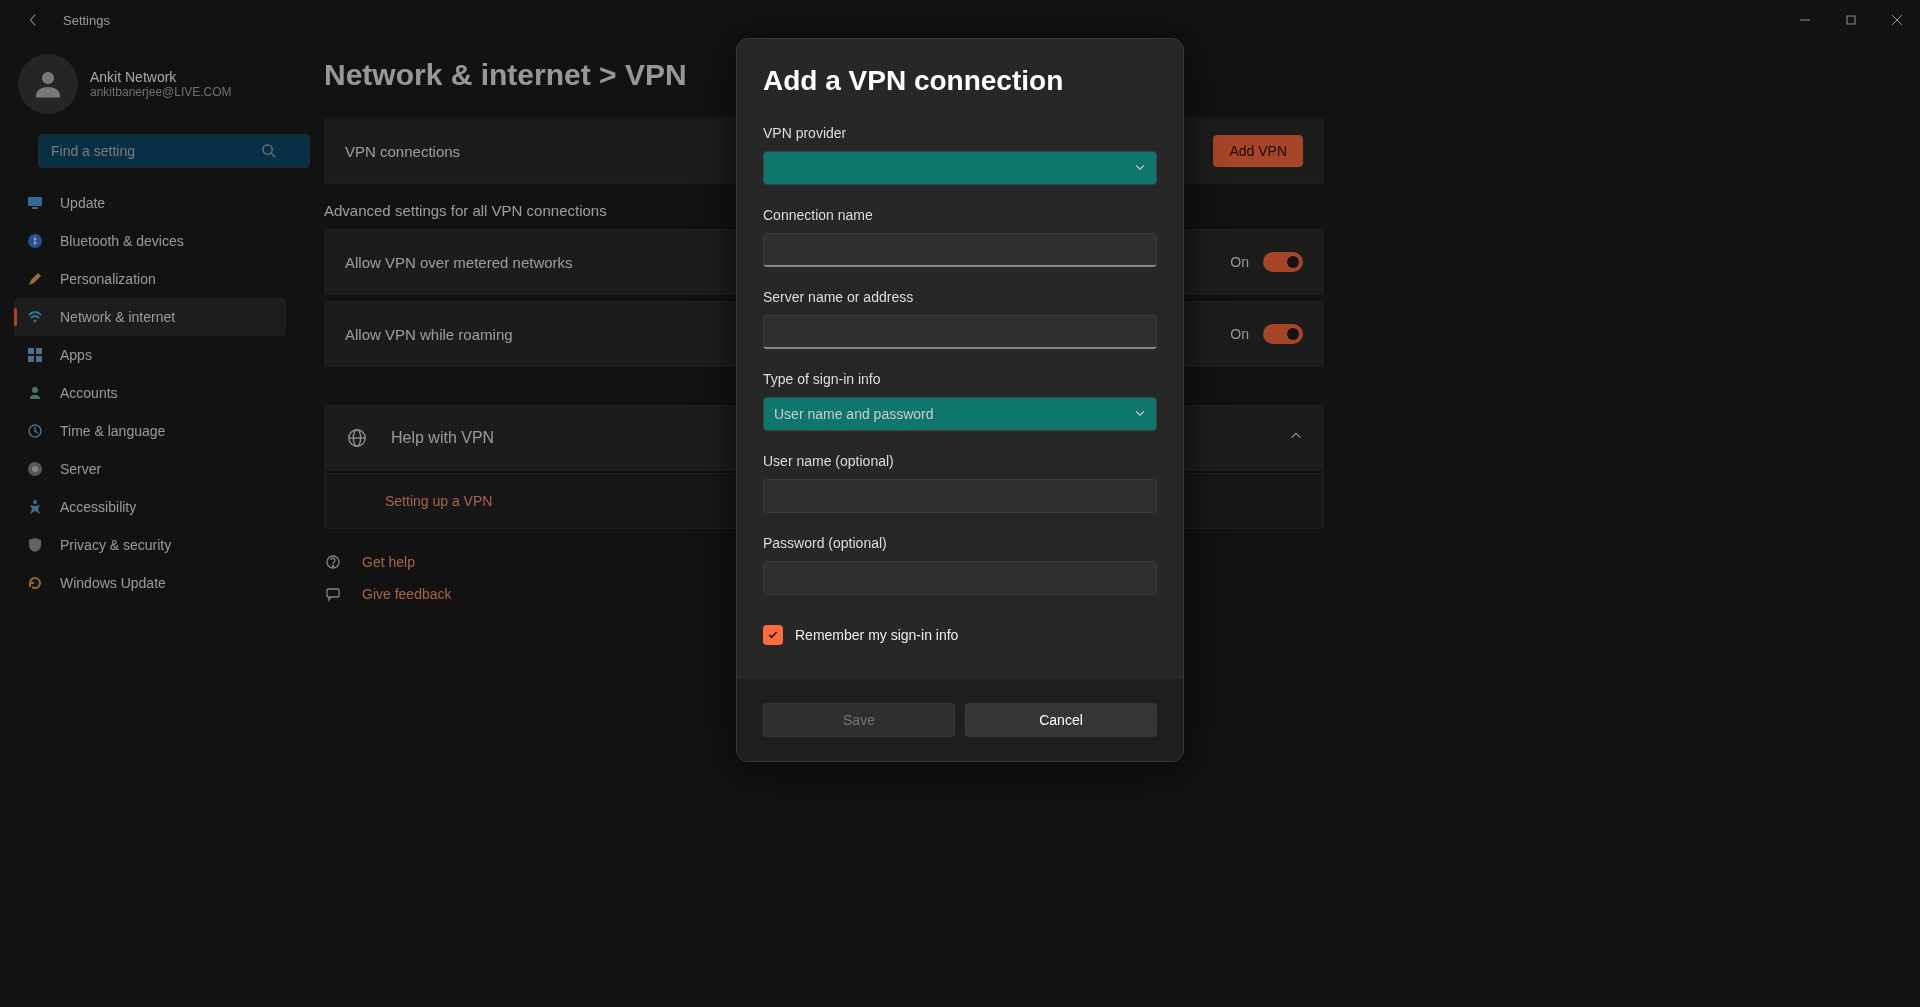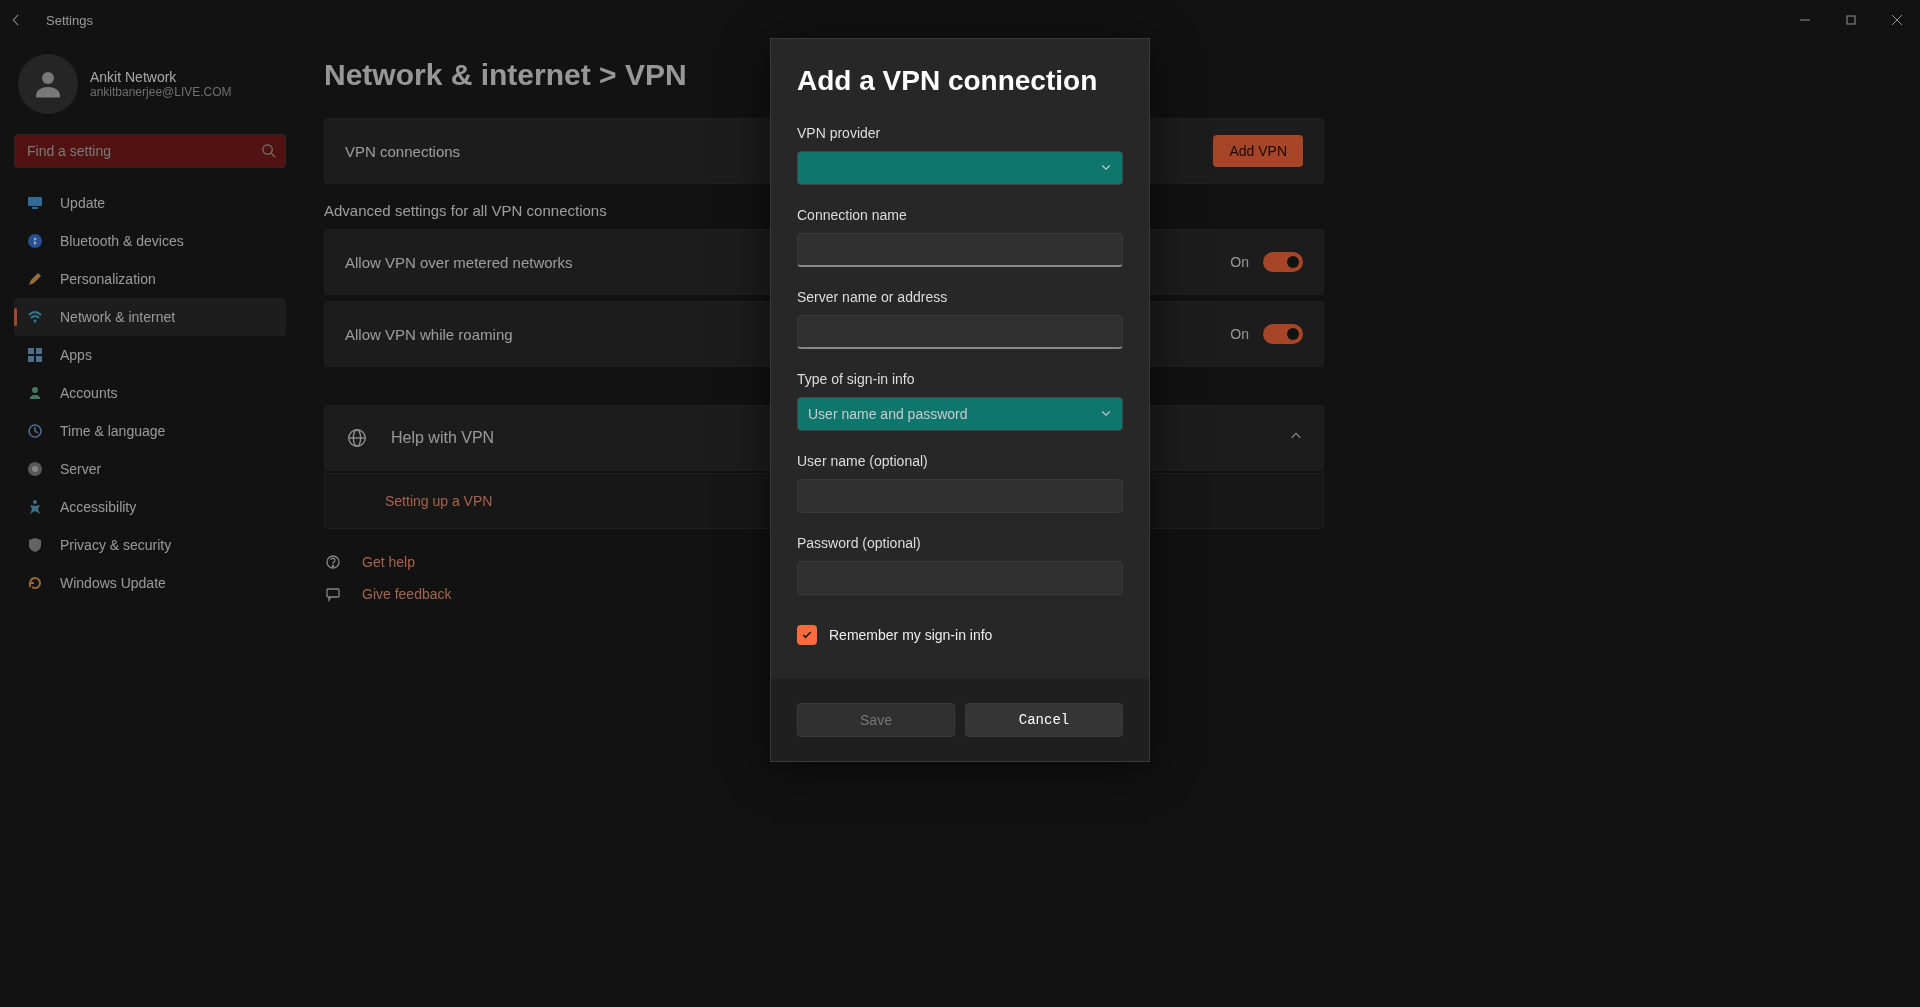--- a/index.html
+++ b/index.html
@@ -1,38 +1,38 @@
 <!DOCTYPE html>
 <html><head>
 <meta charset="utf-8">
 <style>
   * { margin: 0; padding: 0; box-sizing: border-box; font-family: "Segoe UI", sans-serif; }
   body { background: #1c1c1c; color: #e8e8e8; width: 1920px; height: 1007px; overflow: hidden; position: relative; }
 
   
-  .titlebar { height: 40px; display: flex; align-items: center; padding-left: 4px; }
+  .titlebar { height: 40px; display: flex; align-items: center; padding-left: 21px; }
   .back-btn { width: 24px; height: 24px; display: flex; align-items: center; justify-content: center; color: #e0e0e0; cursor: pointer; }
   .title-text { margin-left: 18px; font-size: 13px; color: #e8e8e8; }
   .title-spacer { flex: 1; }
   .win-btn { width: 46px; height: 40px; display: flex; align-items: center; justify-content: center; color: #e0e0e0; }
 
   
   .content-area { display: flex; height: calc(100% - 40px); }
   .sidebar { width: 300px; padding: 14px 14px 0 14px; flex-shrink: 0; }
   .main { flex: 1; padding: 18px 40px 0 24px; overflow-y: auto; }
 
   
   .user-card { display: flex; align-items: center; gap: 12px; padding: 0 4px 20px 4px; }
   .avatar { width: 60px; height: 60px; border-radius: 50%; background: #3a3a3a; display: flex; align-items: center; justify-content: center; color: #c0c0c0; }
   .user-name { font-size: 14px; color: #fff; font-weight: 500; }
   .user-email { font-size: 12px; color: #aaa; }
 
   
   .searchbox { position: relative; margin-bottom: 16px; }
-  .searchbox input { width: 100%; height: 34px; background: #7f1d1d; border: 1px solid #404040; border-radius: 4px; padding: 0 32px 0 12px; color: #fff; font-size: 14px; outline: none; }
+  .searchbox input { width: 100%; height: 34px; background: #0c4a6e; border: 1px solid #404040; border-radius: 4px; padding: 0 32px 0 12px; color: #fff; font-size: 14px; outline: none; margin-left: 24px; }
   .searchbox input::placeholder { color: #bbb; }
   .search-icon { position: absolute; right: 10px; top: 9px; color: #bbb; }
 
   
   .nav-item { display: flex; align-items: center; gap: 16px; height: 38px; padding: 0 12px; border-radius: 4px; font-size: 14px; cursor: pointer; color: #e8e8e8; position: relative; }
   .nav-item.active { background: #2d2d2d; }
   .nav-item.active::before { content: ""; position: absolute; left: 0; top: 10px; bottom: 10px; width: 3px; background: #ff6b3d; border-radius: 2px; }
   .nav-icon { width: 18px; height: 18px; display: flex; align-items: center; justify-content: center; }
 
   
@@ -57,35 +57,35 @@
 
   .footer-links { margin-top: 20px; }
   .footer-link { display: flex; align-items: center; gap: 20px; margin-bottom: 14px; font-size: 14px; }
   .footer-link a { color: #ff9872; text-decoration: none; }
   .footer-icon { color: #ccc; width: 18px; height: 18px; display:flex; align-items:center; justify-content:center; }
 
   .chevron { color: #ccc; }
 
   
   .modal-overlay { position: absolute; inset: 0; background: rgba(0,0,0,0.35); display: flex; align-items: flex-start; justify-content: center; }
-  .modal { width: 380px; margin-top: 38px; background: #272727; border: 1px solid #3a3a3a; border-radius: 0; overflow: hidden; box-shadow: 0 6px 40px rgba(0,0,0,0.6); }
+  .modal { width: 448px; margin-top: 38px; background: #272727; border: 1px solid #3a3a3a; border-radius: 12px; overflow: hidden; box-shadow: 0 6px 40px rgba(0,0,0,0.6); }
   .modal-body { padding: 26px 26px 10px 26px; }
   .modal-title { font-size: 28px; font-weight: 600; color: #fff; margin-bottom: 28px; }
   .field-label { font-size: 14px; color: #ddd; margin-bottom: 10px; }
   .dropdown { width: 100%; height: 34px; background: #0f766e; border: 1px solid #444; border-radius: 4px; padding: 0 10px; color: #ccc; font-size: 14px; display: flex; align-items: center; justify-content: space-between; cursor: pointer; margin-bottom: 22px; }
   .text-input { width: 100%; height: 34px; background: #2f2f2f; border: 1px solid #3a3a3a; border-bottom: 2px solid #888; border-radius: 4px; padding: 0 10px; color: #fff; font-size: 14px; outline: none; margin-bottom: 22px; }
   .plain-input { width: 100%; height: 34px; background: #2f2f2f; border: 1px solid #3a3a3a; border-radius: 4px; padding: 0 10px; color: #fff; font-size: 14px; outline: none; margin-bottom: 22px; }
   .dropdown-selected { flex: 1; }
   .checkbox-row { display: flex; align-items: center; gap: 12px; margin: 8px 0 24px 0; }
   .checkbox { width: 20px; height: 20px; background: #ff6b3d; border-radius: 4px; display: flex; align-items: center; justify-content: center; color: #1c1c1c; }
   .checkbox-label { font-size: 14px; color: #eee; }
   .modal-footer { background: #1f1f1f; padding: 24px 26px; display: flex; gap: 10px; }
   .modal-btn { flex: 1; height: 34px; border-radius: 4px; border: 1px solid #3c3c3c; font-size: 14px; cursor: pointer; }
   .modal-btn.save { background: #2f2f2f; color: #777; }
-  .modal-btn.cancel { background: #353535; color: #fff; font-family: Liberation Mono, monospace; }
+  .modal-btn.cancel { background: #353535; color: #fff; }
 </style>
 </head>
 <body>
 
 <div class="titlebar">
   <div class="back-btn">
     <svg width="14" height="14" viewBox="0 0 16 16">
         <path d="M10.5 2 5 8l5.5 6" fill="none" stroke="currentColor" stroke-width="1.2"></path>
       </svg>
 

